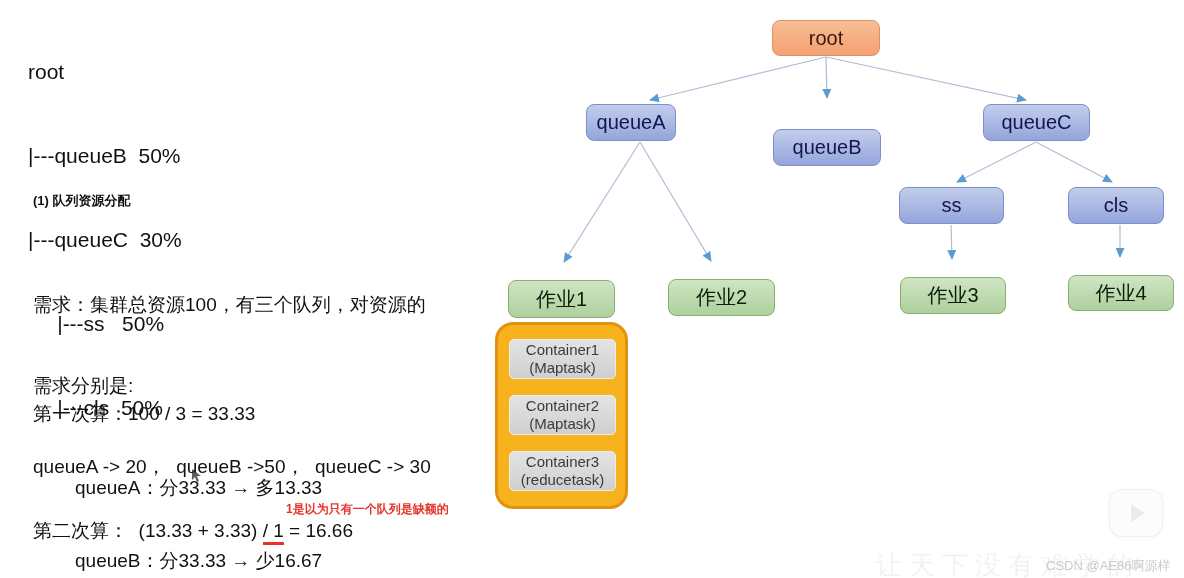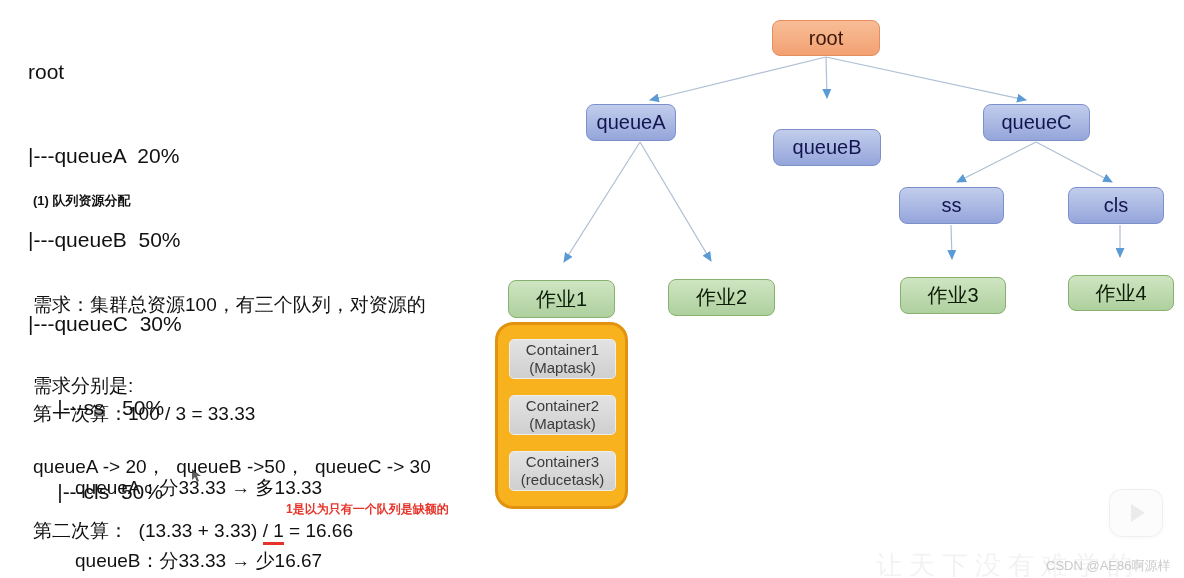--- a/index.html
+++ b/index.html
@@ -57,21 +57,20 @@
             border-left:14px solid #ebebeb;margin-left:4px;}
   .cursor{position:absolute;left:191px;top:469px;}
 </style>
 </head>
 <body>
 
 <div id="page">
 
   <div class="tree-block">
     <div>root</div>
-    <div>|---queueA  20%</div>
     <div>|---queueB  50%</div>
     <div>|---queueC  30%</div>
     <div>     |---ss   50%</div>
     <div>     |---cls  50%</div>
   </div>
 
   <div class="heading">(1)  队列资源分配</div>
 
   <div class="req-block">
     <div>需求：集群总资源100，有三个队列，对资源的</div>

